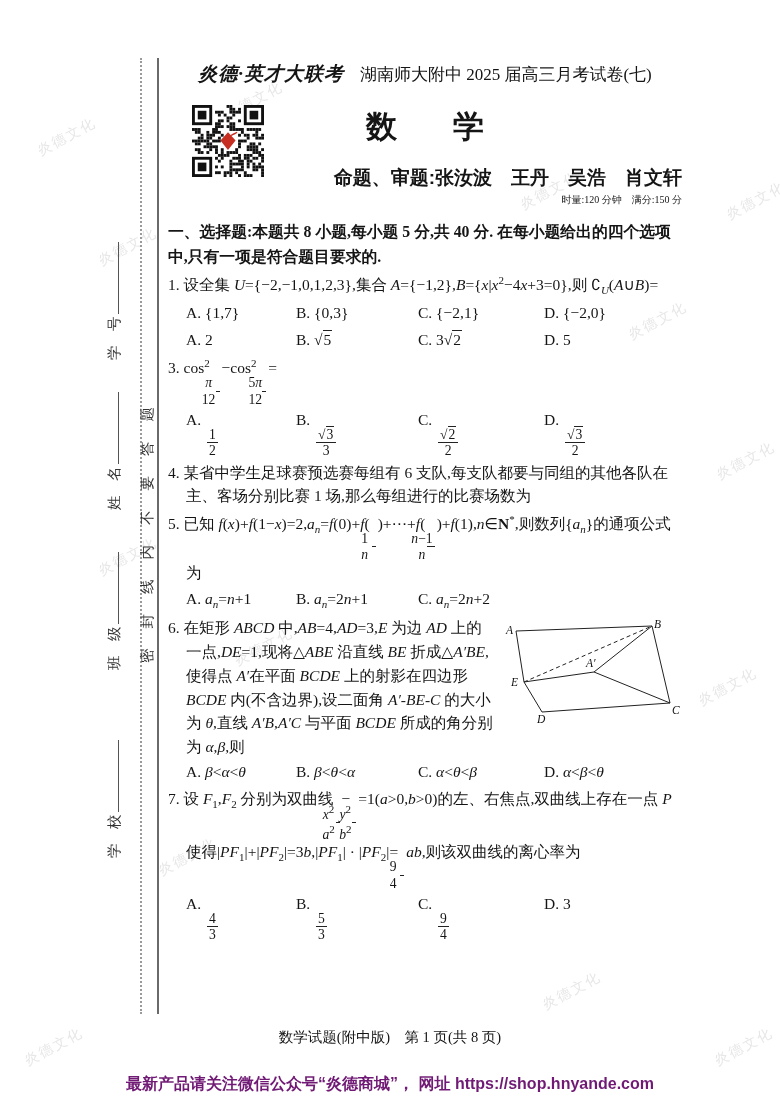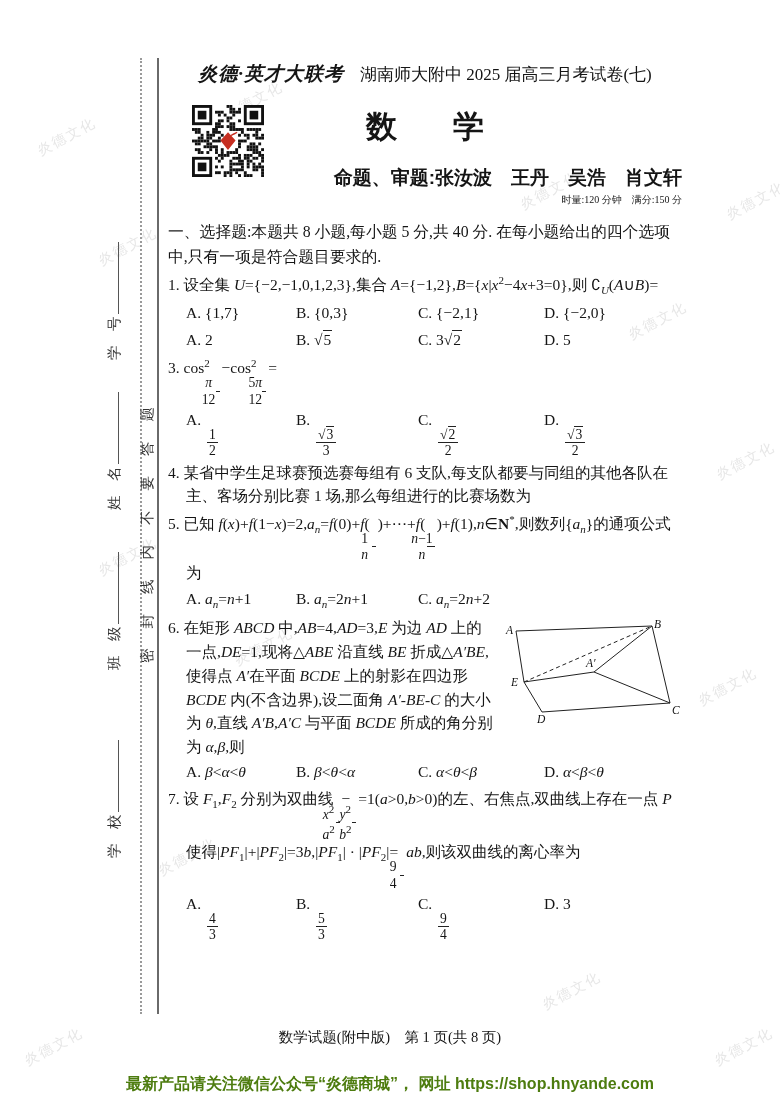--- a/index.html
+++ b/index.html
@@ -26,21 +26,21 @@
   .calli{font-weight:bold;font-style:italic;font-size:19px;letter-spacing:1px;margin-right:16px;}
   .qr{position:absolute;left:24px;top:50px;z-index:2;}
   .subject{text-align:center;font-size:31px;font-weight:bold;letter-spacing:56px;text-indent:56px;
       margin-top:22px;line-height:1.15;}
   .authors{text-align:right;font-weight:bold;font-size:19px;margin-top:20px;
       font-family:"Liberation Sans",sans-serif;}
   .timeline{text-align:right;font-size:10px;margin-top:2px;}
   .score-row{text-align:right;margin-top:8px;padding-right:14px;font-size:16px;}
   .score-label{font-weight:bold;font-family:"Liberation Sans",sans-serif;}
   .score-blank{display:inline-block;width:148px;border-bottom:1px solid #333;height:14px;}
-  .section-title{font-weight:normal;font-size:15.8px;line-height:1.6;margin-top:12px;}
+  .section-title{font-weight:bold;font-size:15.8px;line-height:1.6;margin-top:12px;}
   .questions{margin-top:3px;}
   .question{margin-bottom:3px;}
   .q-body{font-size:15.5px;line-height:1.52;padding-left:18px;text-indent:-18px;}
   .q-options{display:grid;grid-template-columns:110px 122px 126px auto;padding-left:18px;
       font-size:15.5px;line-height:1.55;margin-top:2px;}
   .opt{white-space:nowrap;}
   i{font-style:italic;}
   sup{font-size:11px;}
   sub{font-size:11px;}
   sub.is{font-style:italic;}
@@ -49,21 +49,21 @@
   .frac > .fn{border-bottom:1px solid #222;padding:0 2px;}
   .frac > .fd{padding:0 2px;}
   .sqrt{white-space:nowrap;}
   .sqrt .rad{border-top:1px solid #222;display:inline-block;padding:0 1px;line-height:1.15;}
   .sym{font-family:"DejaVu Sans",sans-serif;}
   .fig6{float:right;margin:2px 0 4px 10px;}
   .fig6 line{stroke:#222;stroke-width:1;fill:none;}
   .fig6 text{font-size:11.5px;font-style:italic;font-family:"Liberation Serif",serif;fill:#111;}
   .footer-info{position:absolute;left:0;right:0;top:1028px;text-align:center;font-size:14.5px;z-index:2;}
   .promo{position:absolute;left:0;right:0;top:1074px;text-align:center;font-weight:bold;font-size:16px;
-      font-family:"Liberation Sans",sans-serif;z-index:2;color:#4d7c0f;}
+      font-family:"Liberation Sans",sans-serif;z-index:2;color:#701a75;}
 </style>
 </head>
 <body>
 
 <div class="page" style="--wm: #e7e7e7;">
 
   <div>
     <span class="wm" style="left:35px;top:128px">炎德文化</span>
     <span class="wm" style="left:222px;top:92px">炎德文化</span>
     <span class="wm" style="left:518px;top:182px">炎德文化</span>

